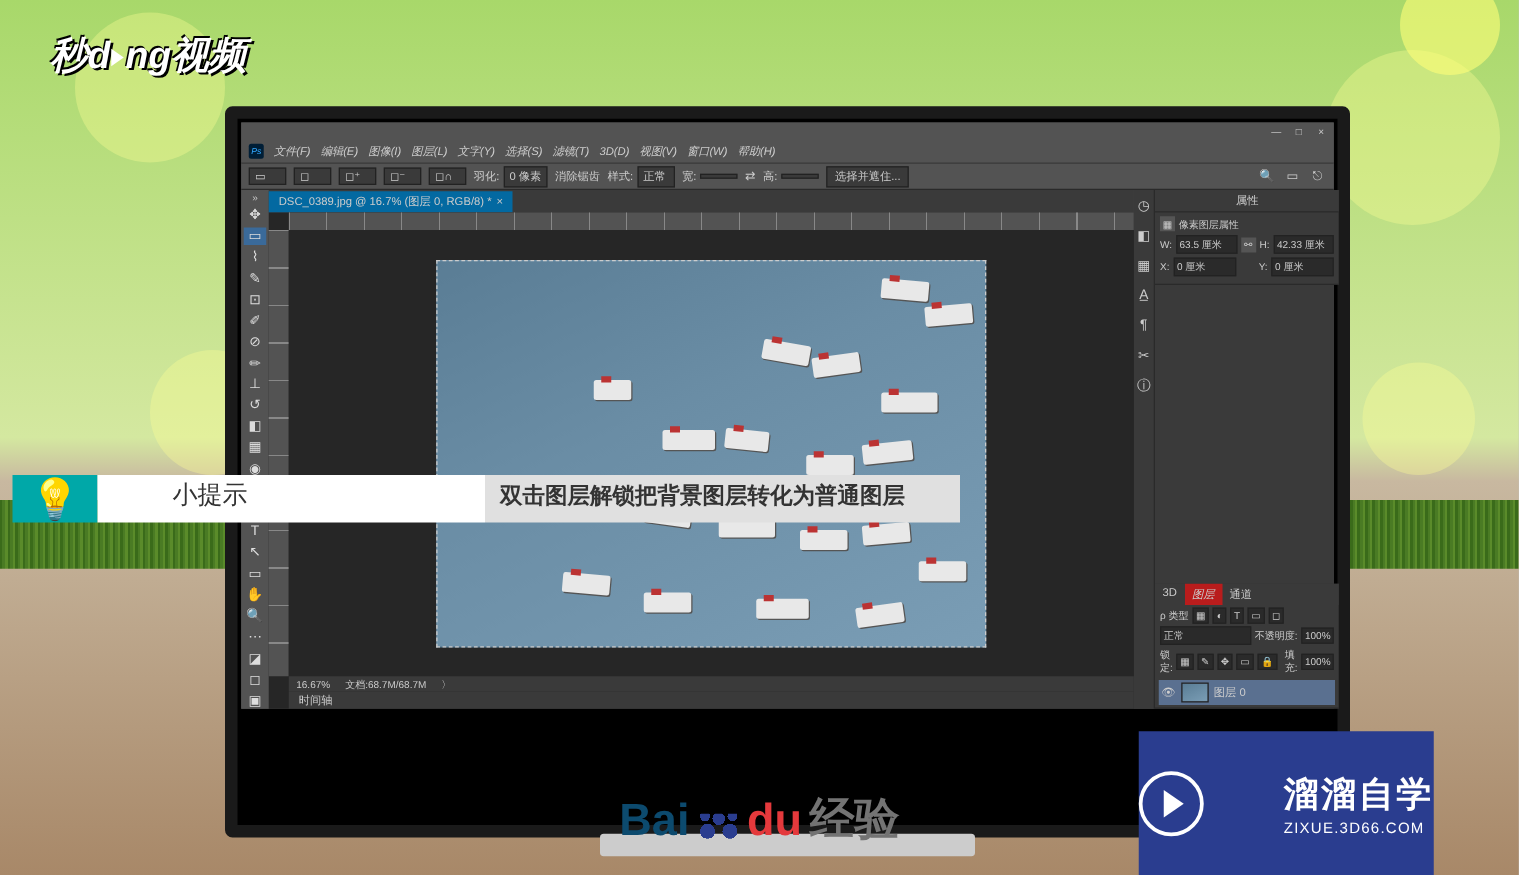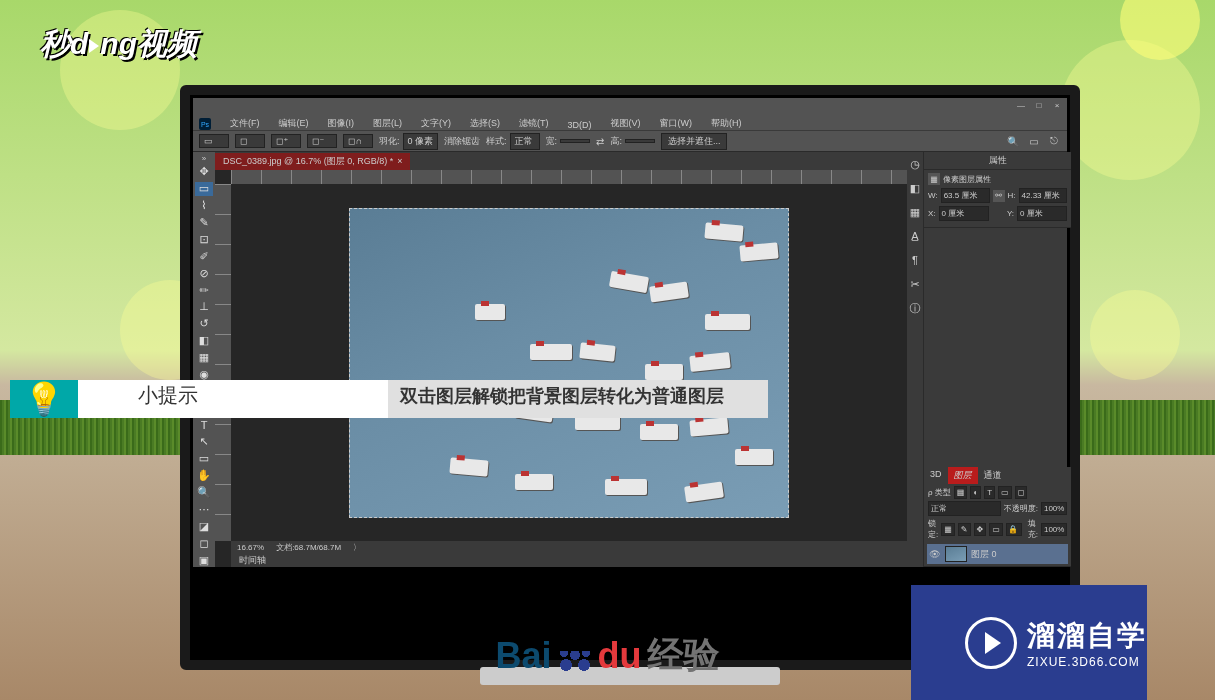--- a/index.html
+++ b/index.html
@@ -21,39 +21,39 @@
 
 .monitor { position: absolute; top: 85px; left: 180px; width: 900px; height: 585px;
   background: #000; border-radius: 6px; border: 10px solid #1a1a1a; }
 .monitor::after { content: ""; position: absolute; bottom: -25px; left: 50%; transform: translateX(-50%);
   width: 300px; height: 18px; background: #ccc; border-radius: 3px; }
 
 
 .ps { position: absolute; top: 3px; left: 3px; right: 3px; bottom: 93px; background: #535353; display: flex; flex-direction: column; font-size: 10px; color: #ccc; }
 .titlebar { height: 14px; background: #535353; display: flex; justify-content: flex-end; align-items: center; padding-right: 4px; gap: 6px; }
 .titlebar span { width: 12px; height: 10px; display: inline-flex; align-items: center; justify-content: center; font-size: 8px; }
-.menubar { height: 18px; background: #535353; display: flex; align-items: flex-end; padding: 0 6px; gap: 19px; }
+.menubar { height: 18px; background: #535353; display: flex; align-items: center; padding: 0 6px; gap: 8px; font-style: italic; }
 .menubar .psicon { width: 12px; height: 12px; background: #001e36; color:#31a8ff; font-size: 7px; display:inline-flex;align-items:center;justify-content:center;border-radius:2px;}
 .menubar span { font-size: 9px; white-space: nowrap; }
 .optionsbar { height: 22px; background: #535353; border-top: 1px solid #3a3a3a; border-bottom: 1px solid #2a2a2a; display: flex; align-items: center; padding: 0 6px; gap: 6px; }
 .optionsbar .grp { display: flex; align-items: center; gap: 3px; font-size: 9px; }
 .optionsbar .sel { background: #3a3a3a; border: 1px solid #222; padding: 1px 4px; font-size: 9px; min-width: 30px; }
 .optionsbar .btn { background: #3a3a3a; border: 1px solid #222; padding: 1px 6px; font-size: 9px; }
 .optionsbar .spacer { flex: 1; }
 .ricon { width: 14px; height: 14px; display:inline-flex;align-items:center;justify-content:center; }
 
 .workspace { flex: 1; display: flex; min-height: 0; }
 .toolbox { width: 22px; background: #535353; display: flex; flex-direction: column; align-items: center; padding-top: 2px; gap: 3px; }
 .toolbox .tool { width: 18px; height: 18px; display: flex; align-items: center; justify-content: center; font-size: 11px; color: #ddd; }
 .toolbox .tool.active { background: #3a6a9a; }
 .toolbox .toggle { width: 10px; height: 8px; font-size: 8px; text-align:center; }
 
 .docarea { flex: 1; display: flex; flex-direction: column; min-width: 0; }
 .doctab { height: 18px; background: #3a3a3a; display: flex; align-items: center; }
-.doctab .tab { background: #7f1d1d; padding: 2px 8px; font-size: 9px; display: flex; align-items: center; gap: 4px; }
+.doctab .tab { background: #0369a1; padding: 2px 8px; font-size: 9px; display: flex; align-items: center; gap: 4px; }
 .canvaswrap { flex: 1; position: relative; background: #262626; }
 .ruler-h { position: absolute; top: 0; left: 16px; right: 0; height: 14px; background: #535353;
   background-image: repeating-linear-gradient(90deg,#888 0 1px,transparent 1px 30px); font-size: 7px; }
 .ruler-v { position: absolute; top: 14px; left: 0; width: 16px; bottom: 26px; background: #535353;
   background-image: repeating-linear-gradient(180deg,#888 0 1px,transparent 1px 30px); }
 .canvas { position: absolute; top: 14px; left: 16px; right: 0; bottom: 26px; background: #262626; display: flex; align-items: center; justify-content: center; }
 .imgbox { width: 440px; height: 310px; border: 1px dashed #ccc; position: relative;
   background: linear-gradient(155deg, #5a7d95 0%, #6a8da5 40%, #7a9db5 100%); }
 
 .boat { position: absolute; width: 38px; height: 16px; background: #e8e8e8; border-radius: 2px; box-shadow: 1px 1px 0 #555; }
@@ -110,21 +110,21 @@
 .baidu .bai { color: #0c4a6e; } .baidu .du { color: #e4393c; }
 .baidu .paw { width: 34px; height: 30px; position: relative; }
 .baidu .paw::before { content:""; position:absolute; width:34px;height:20px;bottom:0;left:0;
   background: radial-gradient(circle at 8px 14px,#2a3d8f 6px,transparent 6px),
               radial-gradient(circle at 26px 14px,#2a3d8f 6px,transparent 6px),
               radial-gradient(circle at 17px 4px,#2a3d8f 5px,transparent 5px),
               radial-gradient(circle at 6px 2px,#2a3d8f 4px,transparent 4px),
               radial-gradient(circle at 28px 2px,#2a3d8f 4px,transparent 4px); }
 .baidu .jy { color: #737373; }
 
-.zixue { position: absolute; bottom: 0; right: 68px; width: 236px; height: 115px; background: #2a3d8f; color: #fff; display: flex; align-items: center; justify-content: flex-end; gap: 10px; }
+.zixue { position: absolute; bottom: 0; right: 68px; width: 236px; height: 115px; background: #2a3d8f; color: #fff; display: flex; align-items: center; justify-content: space-between; gap: 10px; }
 .zixue .zplay { width: 52px; height: 52px; border: 3px solid #fff; border-radius: 50%; display: flex; align-items: center; justify-content: center; }
 .zixue .zplay::before { content:""; border-left: 16px solid #fff; border-top: 11px solid transparent; border-bottom: 11px solid transparent; margin-left: 4px; }
 .zixue .ztxt { display: flex; flex-direction: column; }
 .zixue .zt1 { font-size: 28px; font-weight: bold; letter-spacing: 2px; }
 .zixue .zt2 { font-size: 12px; letter-spacing: 1px; }
 </style>
 </head>
 <body>
 
 <div class="bokeh b1"></div>

